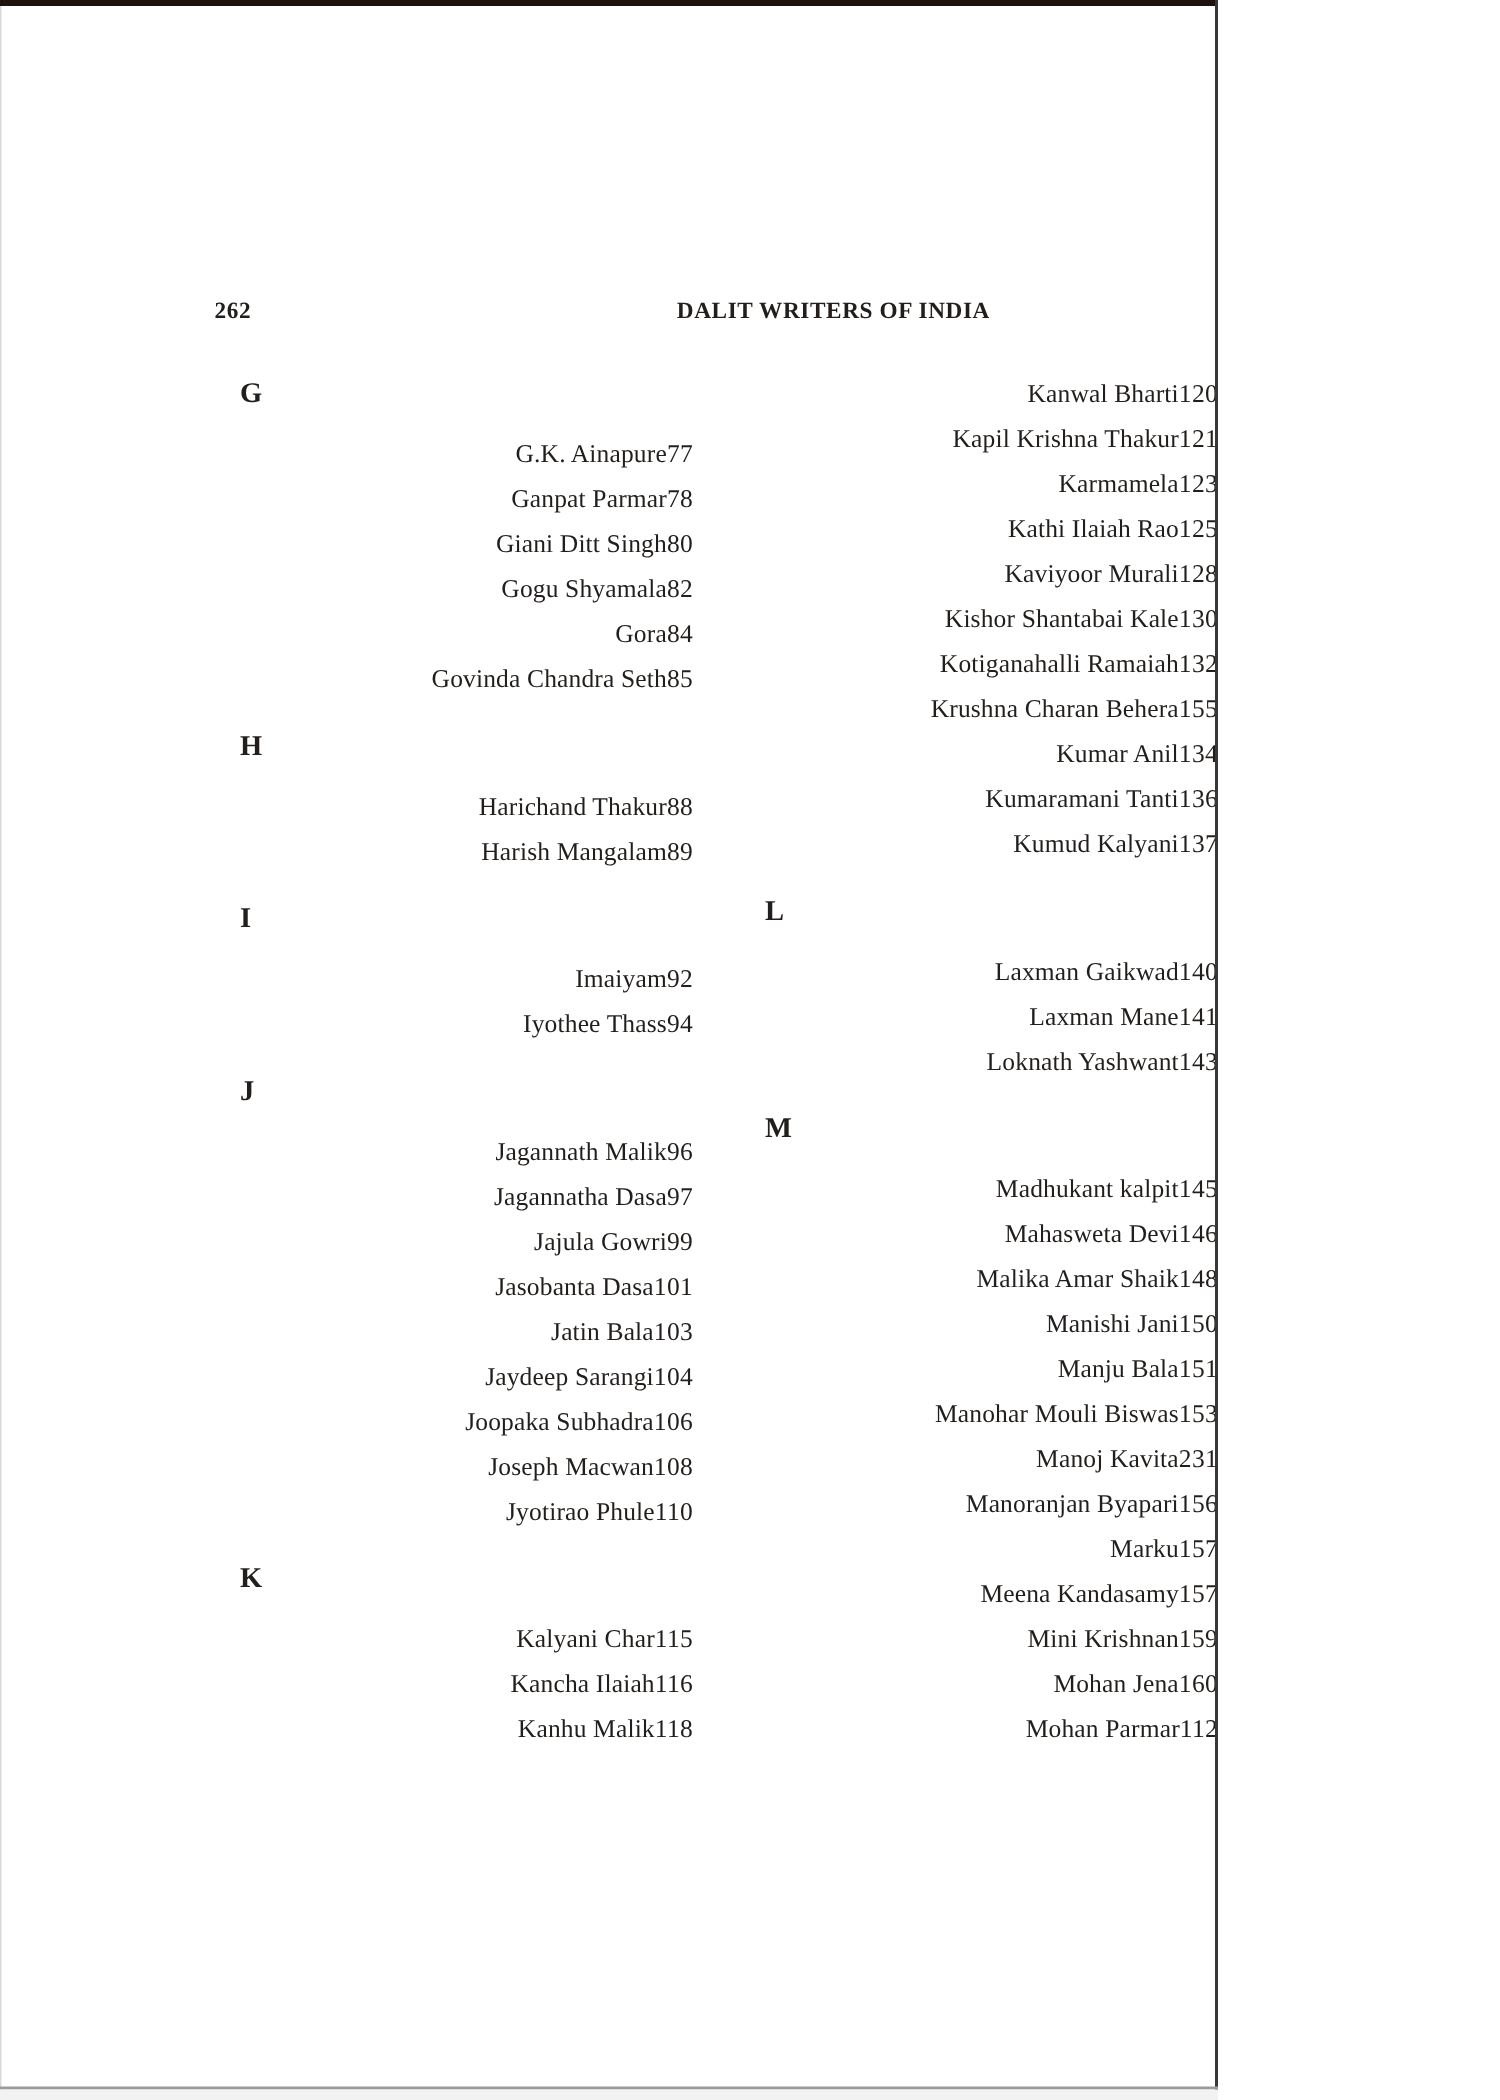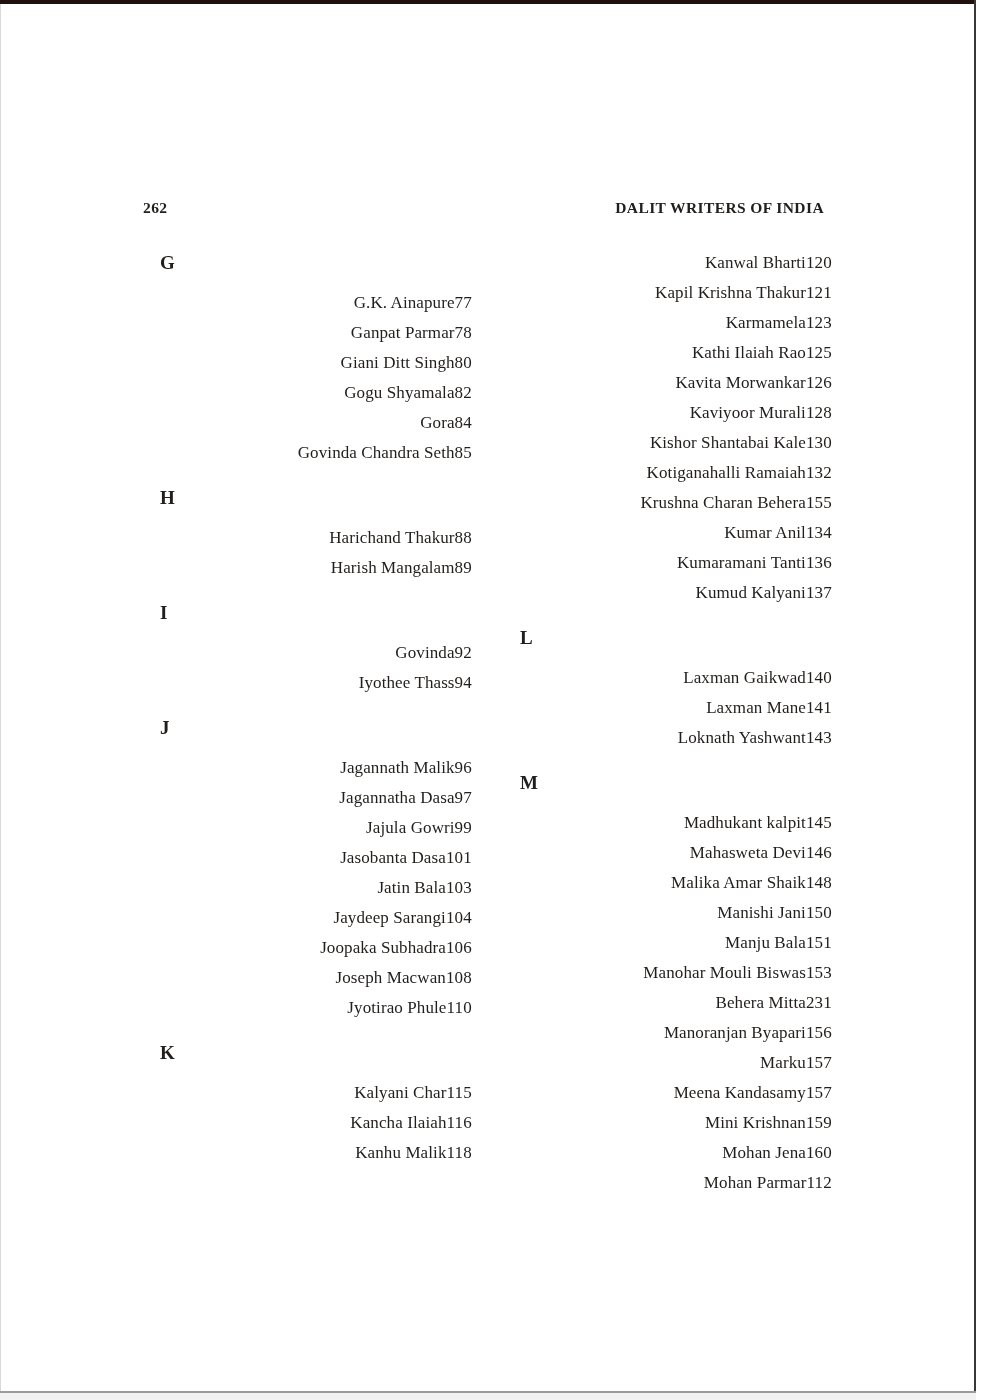--- a/index.html
+++ b/index.html
@@ -1,18 +1,18 @@
 <!DOCTYPE html>
 <html><head>
 <meta charset="utf-8">
 <style>
   html, body { margin: 0; padding: 0; background: #ffffff; }
   .screen {
     position: relative;
-    width: 976px;
+    width: 812px;
     height: 1400px;
     background: #ffffff;
     overflow: hidden;
     font-family: "Liberation Serif", "DejaVu Serif", serif;
     color: #211e1b;
   }
   
   .edge-top    { position: absolute; top: 0; left: 0; right: 0; height: 4px; background: #20110e; }
   .edge-right  { position: absolute; top: 0; right: 0; bottom: 0; width: 2px; background: #3a3836; }
   .edge-left   { position: absolute; top: 4px; left: 0; bottom: 0; width: 1px; background: #d9d9d9; }
@@ -107,21 +107,21 @@
             <span class="pg">88</span>
           </div>
           <div class="row">
             <span class="name">Harish Mangalam</span>
             <span class="pg">89</span>
           </div>
         </div>
         <div class="section">
           <div class="letter">I</div>
           <div class="row">
-            <span class="name">Govinda</span>
+            <span class="name">Imaiyam</span>
             <span class="pg">92</span>
           </div>
           <div class="row">
             <span class="name">Iyothee Thass</span>
             <span class="pg">94</span>
           </div>
         </div>
         <div class="section">
           <div class="letter">J</div>
           <div class="row">
@@ -189,24 +189,20 @@
           </div>
           <div class="row">
             <span class="name">Karmamela</span>
             <span class="pg">123</span>
           </div>
           <div class="row">
             <span class="name">Kathi Ilaiah Rao</span>
             <span class="pg">125</span>
           </div>
           <div class="row">
-            <span class="name">Kavita Morwankar</span>
-            <span class="pg">126</span>
-          </div>
-          <div class="row">
             <span class="name">Kaviyoor Murali</span>
             <span class="pg">128</span>
           </div>
           <div class="row">
             <span class="name">Kishor Shantabai Kale</span>
             <span class="pg">130</span>
           </div>
           <div class="row">
             <span class="name">Kotiganahalli Ramaiah</span>
             <span class="pg">132</span>
@@ -263,21 +259,21 @@
           </div>
           <div class="row">
             <span class="name">Manju Bala</span>
             <span class="pg">151</span>
           </div>
           <div class="row">
             <span class="name">Manohar Mouli Biswas</span>
             <span class="pg">153</span>
           </div>
           <div class="row">
-            <span class="name">Behera Mitta</span>
+            <span class="name">Manoj Kavita</span>
             <span class="pg">231</span>
           </div>
           <div class="row">
             <span class="name">Manoranjan Byapari</span>
             <span class="pg">156</span>
           </div>
           <div class="row">
             <span class="name">Marku</span>
             <span class="pg">157</span>
           </div>

